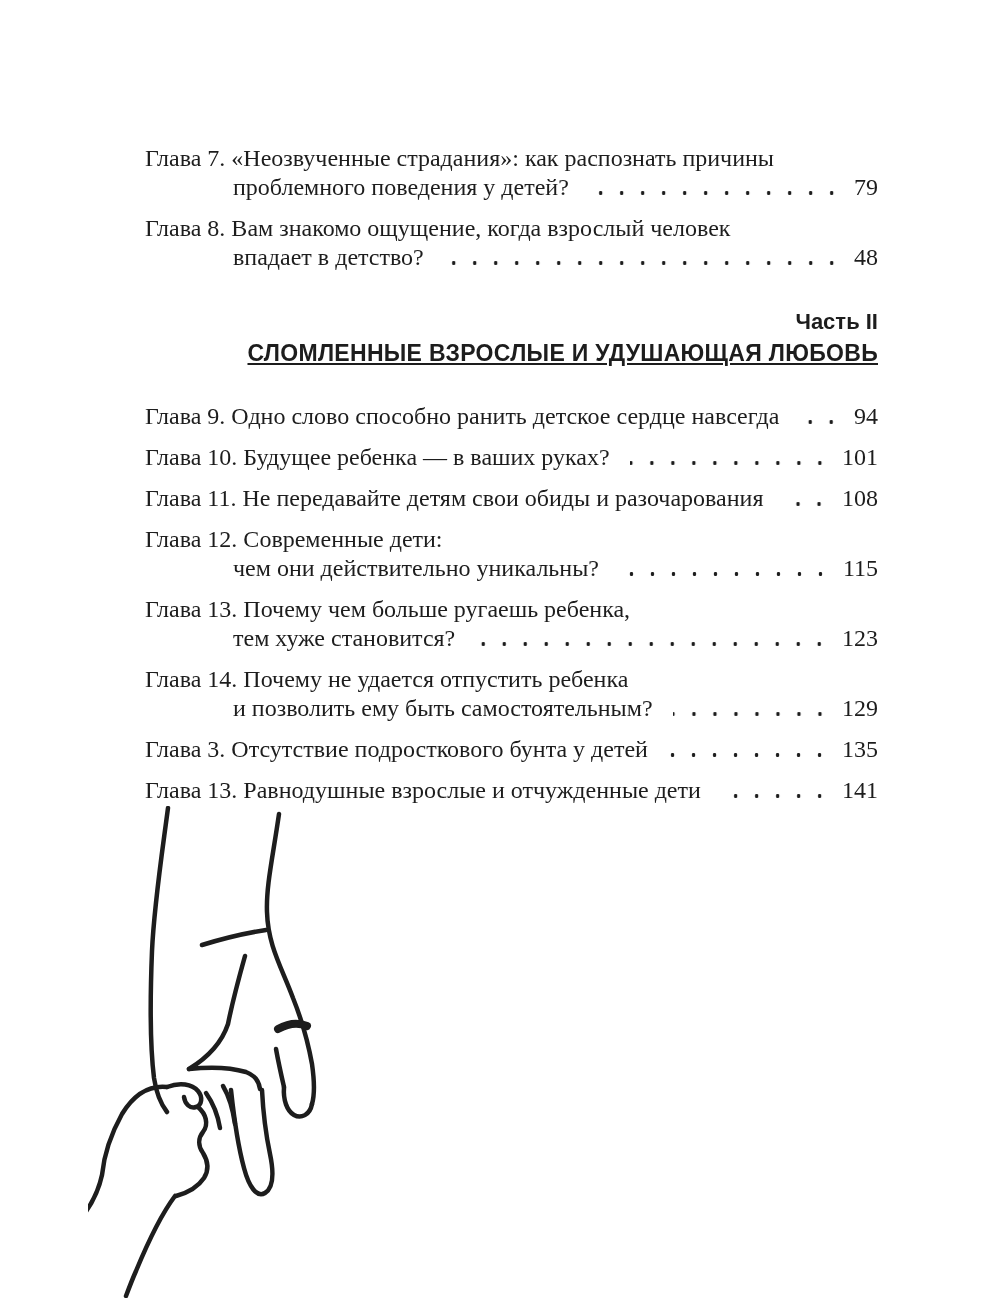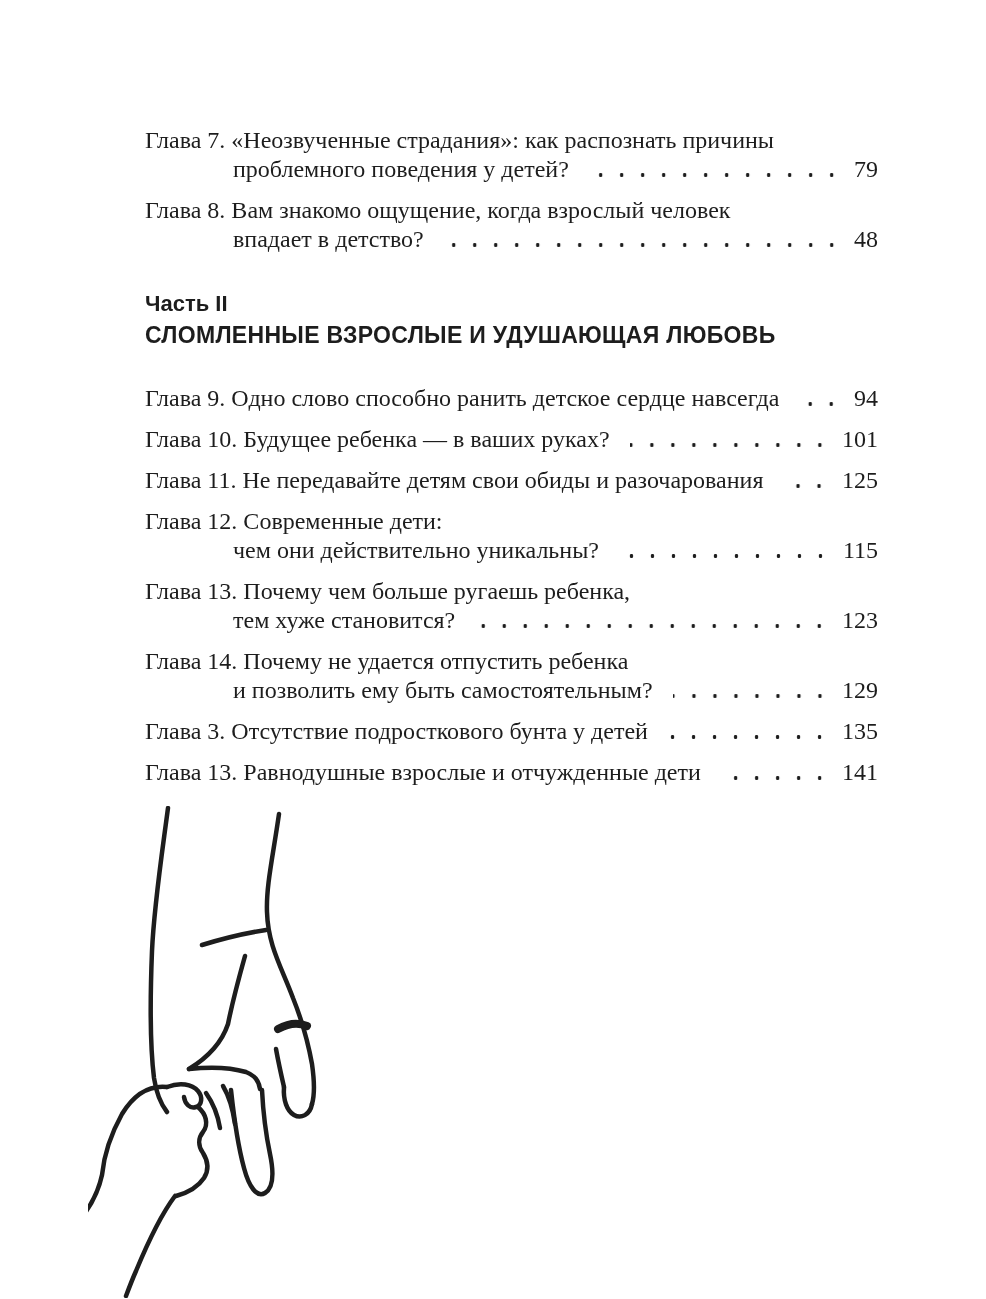--- a/index.html
+++ b/index.html
@@ -6,45 +6,45 @@
   html,body { width:986px; height:1299px; }
   body {
     background:#ffffff;
     font-family:"Liberation Serif","DejaVu Serif",serif;
     color:#1d1d1d;
     position:relative;
   }
   .page { position:absolute; inset:0; background:#ffffff; overflow:hidden; }
 
   .toc {
-    position:absolute; left:145px; top:126px; width:733px;
+    position:absolute; left:145px; top:144px; width:733px;
     font-size:24px; line-height:29px;
   }
   .entry { margin-bottom:12px; }
   .row { display:flex; align-items:baseline;gap:8px; }
   .cont { padding-left:88px; }
   .txt { white-space:nowrap; flex-shrink:0; }
   .leader {
     flex:1 1 auto; min-width:10px;
     align-self:flex-end; height:6px;
     margin:0 4px 6px 12px;
     background-image:radial-gradient(circle, #1d1d1d 1.7px, transparent 2.1px);
     background-size:21px 6px;
     background-repeat:repeat-x;
     background-position:right center;
   }
   .pg { flex-shrink:0; text-align:right; }
 
   .part {
-    text-align:left; margin:34px 0;
+    text-align:right; margin:34px 0;
     font-family:"Liberation Sans","DejaVu Sans",sans-serif;
     font-weight:700;
   }
   .part-label { font-size:22px; line-height:32px; }
-  .part-title { font-size:23px; line-height:30px; letter-spacing:0.3px; }
+  .part-title { font-size:23px; line-height:30px; letter-spacing:0.3px;text-decoration:underline; }
 
   .hands { position:absolute; left:88px; top:806px; width:300px; height:492px; }
   .hands path {
     fill:none; stroke:#1d1d1d; stroke-width:4.5;
     stroke-linecap:round; stroke-linejoin:round;
   }
   .hands path.thick { stroke-width:8; }
 </style>
 </head>
 <body>
@@ -89,21 +89,21 @@
         <span class="txt">Глава 10. Будущее ребенка — в ваших руках?</span>
         <span class="leader"></span>
         <span class="pg">101</span>
       </div>
     </div>
 
     <div class="entry">
       <div class="row">
         <span class="txt">Глава 11. Не передавайте детям свои обиды и разочарования</span>
         <span class="leader"></span>
-        <span class="pg">125</span>
+        <span class="pg">108</span>
       </div>
     </div>
 
     <div class="entry">
       <div class="tl">Глава 12. Современные дети:</div>
       <div class="row cont">
         <span class="txt">чем они действительно уникальны?</span>
         <span class="leader"></span>
         <span class="pg">115</span>
       </div>

